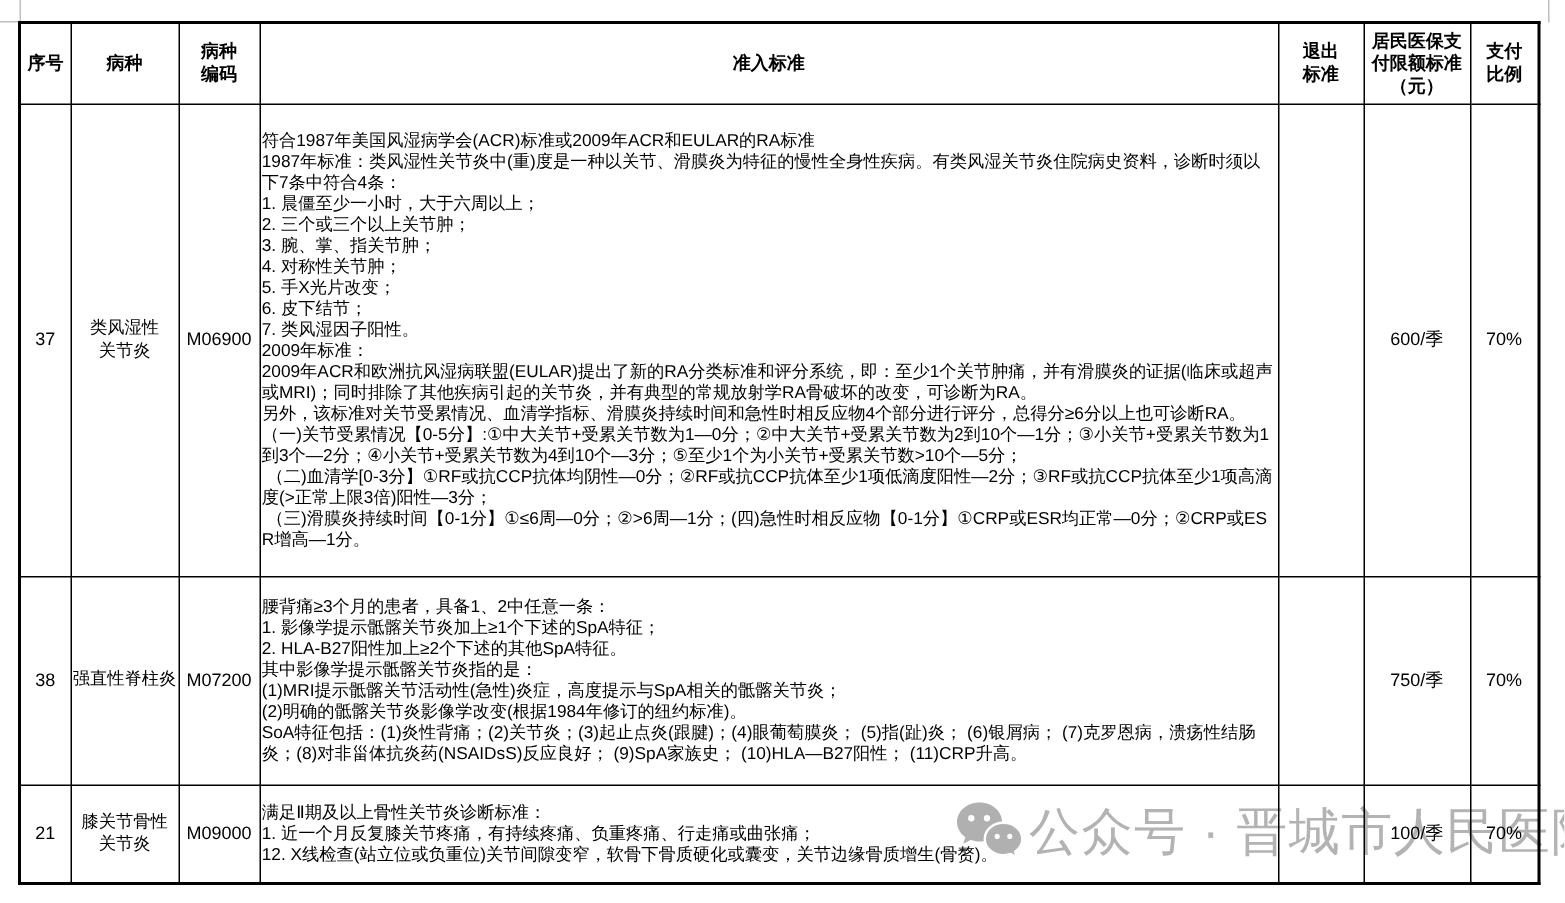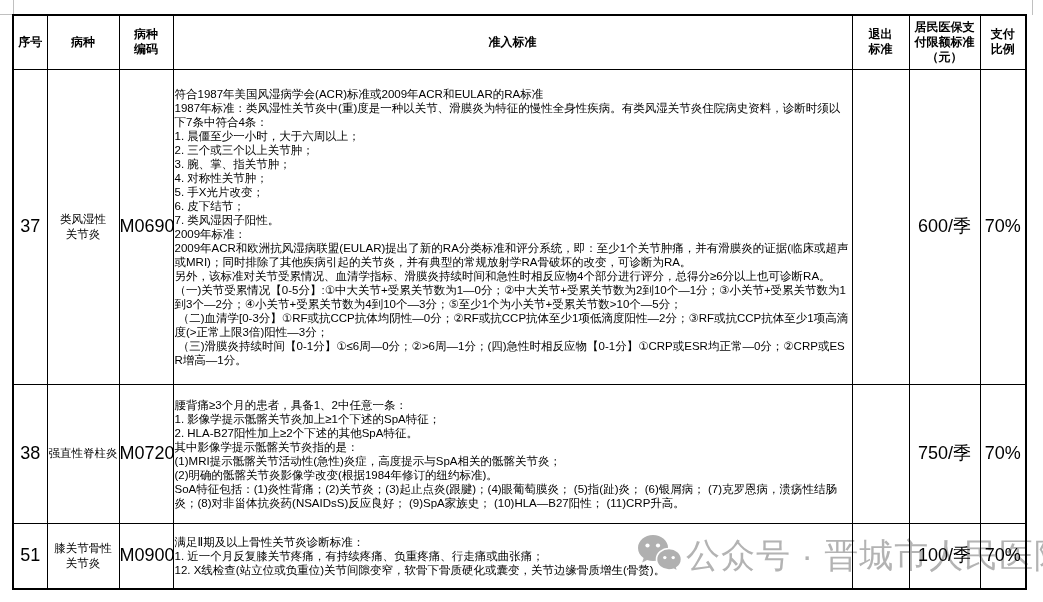--- a/index.html
+++ b/index.html
@@ -24,21 +24,21 @@
   table.disease{
     position:absolute;left:12px;top:14px;width:1013px;height:574px;z-index:2;
     border-collapse:collapse;table-layout:fixed;border:2px solid #000;
   }
   th,td{border:1px solid #000;background:transparent;overflow:hidden;}
   th{
     font-size:12px;font-weight:bold;text-align:center;vertical-align:middle;
     white-space:pre-line;line-height:15px;padding:0;
   }
   td.c{
-    font-size:18px;text-align:center;vertical-align:middle;
+    font-size:12px;text-align:center;vertical-align:middle;
     white-space:pre-line;line-height:15px;padding:0;
   }
   td.disease-cell{font-size:11.5px;text-align:center;}
   td.criteria{
     font-size:11.5px;line-height:14px;text-align:left;vertical-align:middle;
     white-space:pre-wrap;word-break:break-all;padding:2px 1px;margin-left:20px;
   }
   tr.hrow{height:54px;}
   tr.r0{height:315px;}
   tr.r1{height:139px;}
@@ -127,21 +127,21 @@
 2. HLA-B27阳性加上≥2个下述的其他SpA特征。
 其中影像学提示骶髂关节炎指的是：
 (1)MRI提示骶髂关节活动性(急性)炎症，高度提示与SpA相关的骶髂关节炎；
 (2)明确的骶髂关节炎影像学改变(根据1984年修订的纽约标准)。
 SoA特征包括：(1)炎性背痛；(2)关节炎；(3)起止点炎(跟腱)；(4)眼葡萄膜炎； (5)指(趾)炎； (6)银屑病； (7)克罗恩病，溃疡性结肠炎；(8)对非甾体抗炎药(NSAIDsS)反应良好； (9)SpA家族史； (10)HLA—B27阳性； (11)CRP升高。</td>
         <td class="c"></td>
         <td class="c">750/季</td>
         <td class="c">70%</td>
       </tr>
       <tr class="r2">
-        <td class="c">51</td>
+        <td class="c">21</td>
         <td class="c disease-cell">膝关节骨性
 关节炎</td>
         <td class="c">M09000</td>
         <td class="criteria">满足Ⅱ期及以上骨性关节炎诊断标准：
 1. 近一个月反复膝关节疼痛，有持续疼痛、负重疼痛、行走痛或曲张痛；
 12. X线检查(站立位或负重位)关节间隙变窄，软骨下骨质硬化或囊变，关节边缘骨质增生(骨赘)。</td>
         <td class="c"></td>
         <td class="c">100/季</td>
         <td class="c">70%</td>
       </tr>

